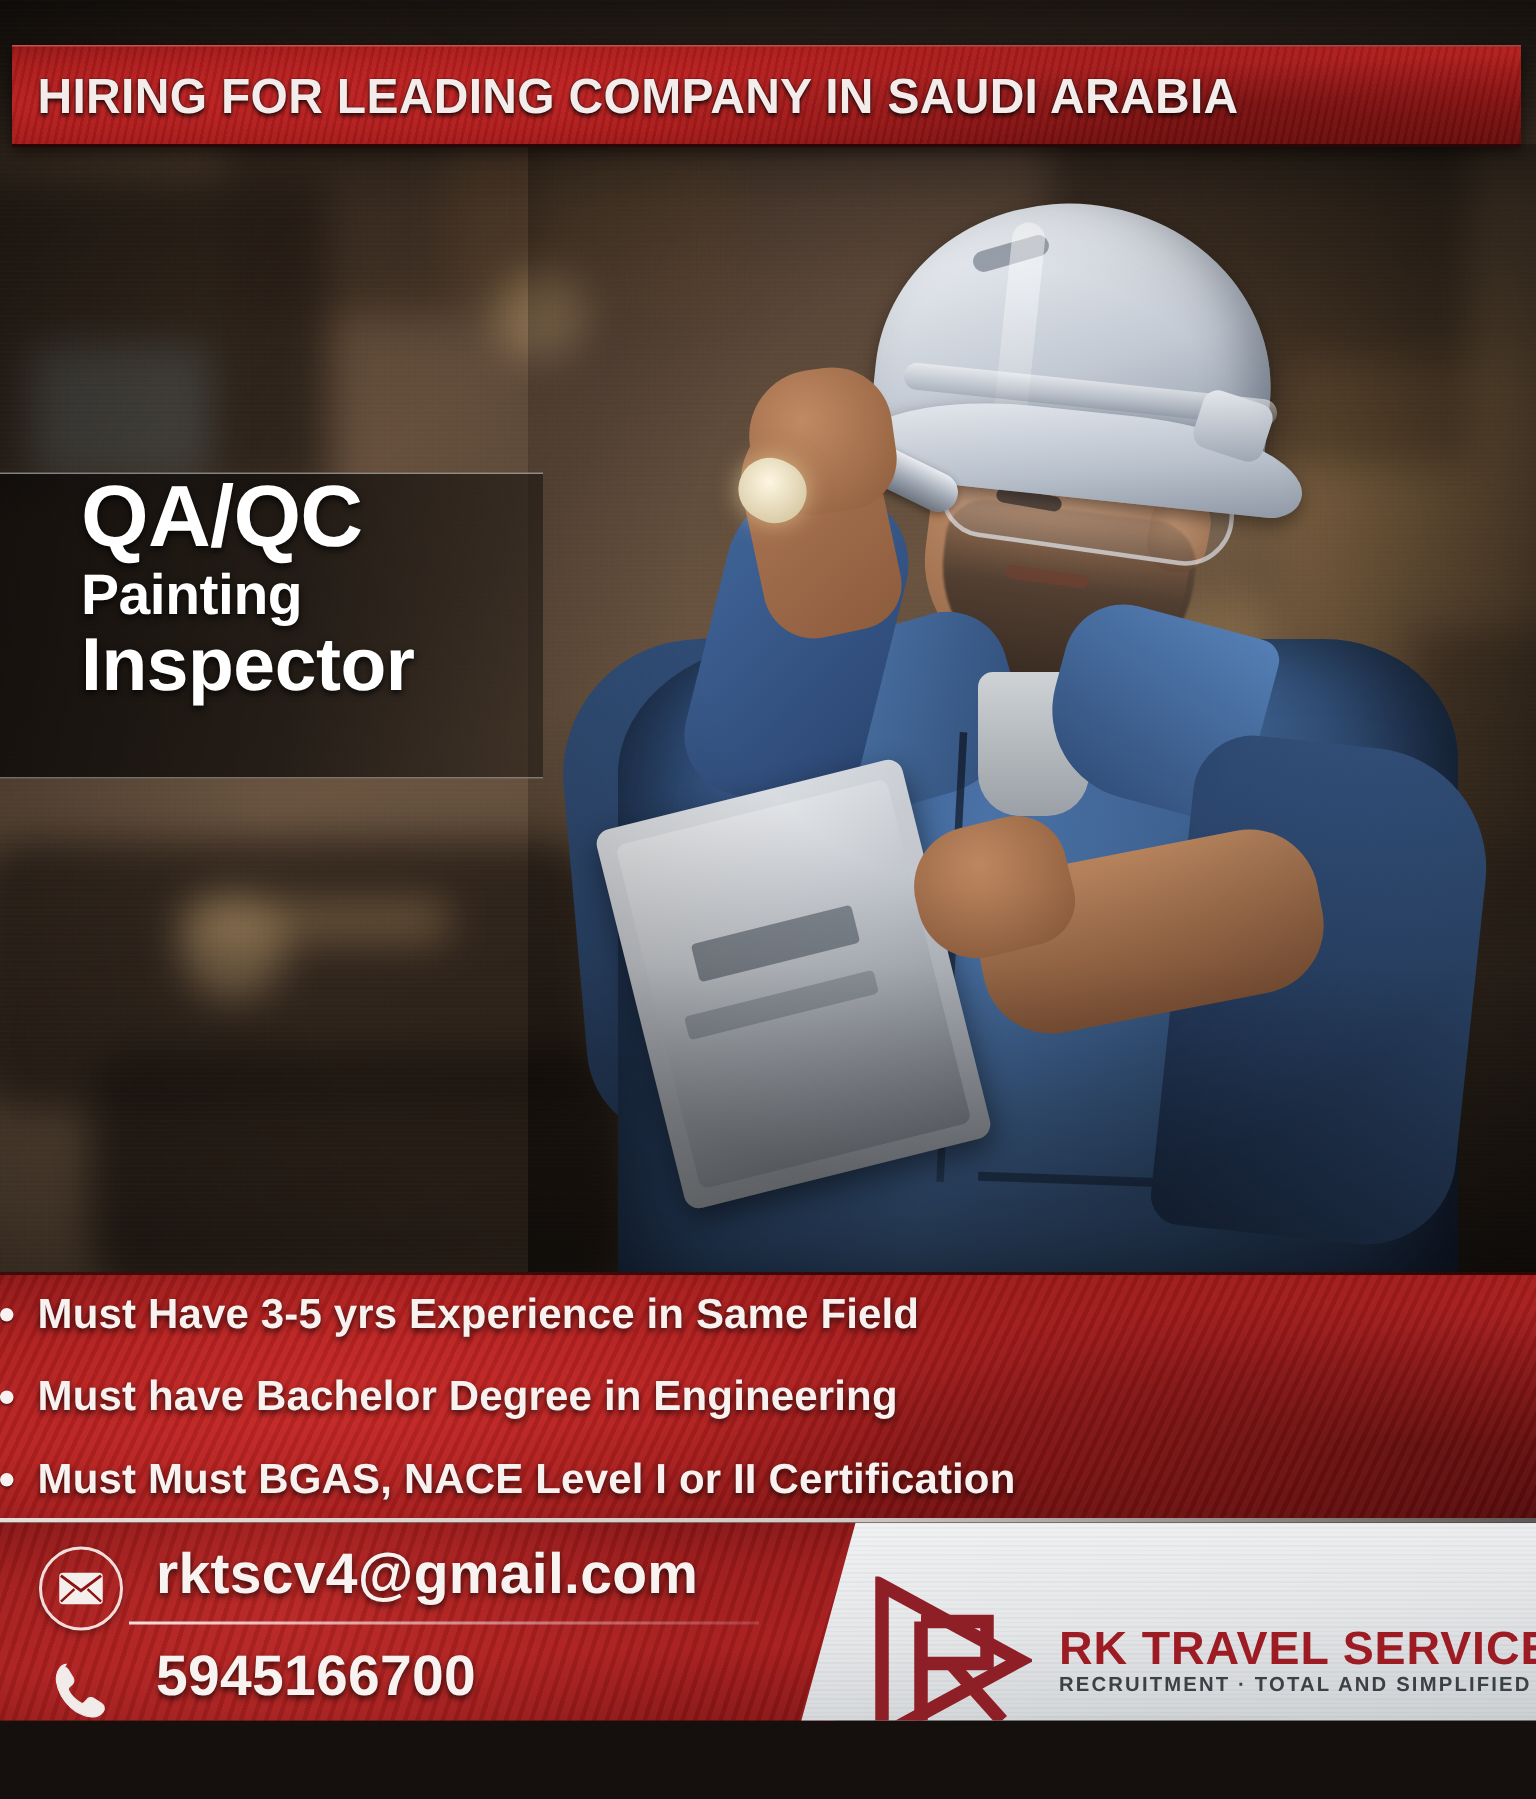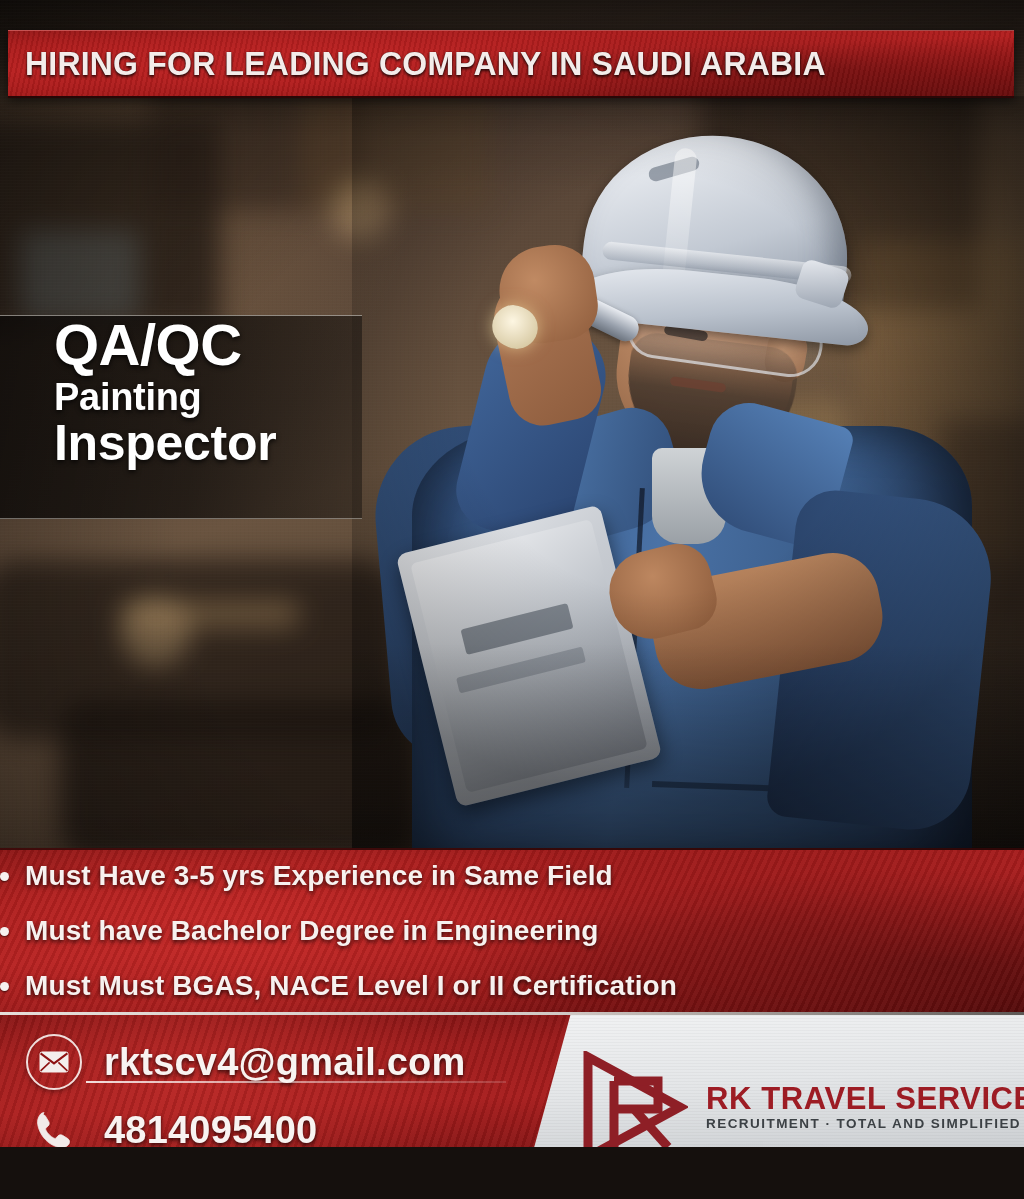--- a/index.html
+++ b/index.html
@@ -401,21 +401,21 @@
   .footer-light::after{
     content:""; position:absolute; inset:0; pointer-events:none;
     background:
       repeating-linear-gradient(0deg, rgba(0,0,0,.035) 0 1px, rgba(255,255,255,0) 1px 3px),
       radial-gradient(ellipse 80% 60% at 50% 110%, rgba(120,126,132,.35), transparent 70%);
     opacity:.85;
   }
 
   
   .contact { position:absolute; left:0; top:3px; width:560px; height:184px; z-index:4; }
-  .contact-row { position:absolute; display:flex; align-items:center; }
+  .contact-row { position:absolute; display:flex; }
   .row-email { left:26px; top:16px; height:62px; }
   .row-phone { left:26px; top:84px; height:62px; }
 
   .icon-circle {
     width:56px; height:56px; border-radius:50%;
     border:2px solid rgba(246,238,236,.92);
     display:flex; align-items:center; justify-content:center;
     flex:none;
     box-shadow:0 2px 5px rgba(0,0,0,.35);
   }
@@ -573,21 +573,21 @@
       </div>
 
       <div class="contact-sep"></div>
 
       <div class="contact-row row-phone">
         <span class="icon-phone-wrap">
           <svg width="44" height="44" viewBox="0 0 24 24" aria-hidden="true">
             <path d="M6.6 2.5c-.9 0-1.7.5-2.2 1.2C3.3 5.2 2.8 7 3.1 8.9c.6 3.6 2.5 6.9 5.2 9.3 2.1 1.9 4.7 3.1 7.4 3.4 1.6.2 3.2-.4 4.2-1.6.5-.6.7-1.4.5-2.1-.1-.5-.5-.9-.9-1.2l-2.8-1.8c-.8-.5-1.9-.4-2.5.3l-1 1.1c-.3.3-.8.4-1.2.2-1.9-1-3.5-2.6-4.5-4.5-.2-.4-.1-.9.2-1.2l1.1-1c.7-.6.8-1.7.3-2.5L7.3 4.4c-.3-.5-.8-.8-1.3-.9Z" fill="#f1ebe9" stroke="#f1ebe9" stroke-width=".4"></path>
           </svg>
         </span>
-        <span class="contact-text">4814095400</span>
+        <span class="contact-text">5945166700</span>
       </div>
     </div>
 
     <div class="logo-block">
       <span class="logo-mark">
         <svg width="112" height="112" viewBox="0 0 112 112" aria-hidden="true">
 
           <path d="M12 6 L104 56 L12 106 Z" fill="none" stroke="#8e1f26" stroke-width="9" stroke-linejoin="miter"></path>
 
           <path d="M38 30 L38 96" fill="none" stroke="#8e1f26" stroke-width="9"></path>

